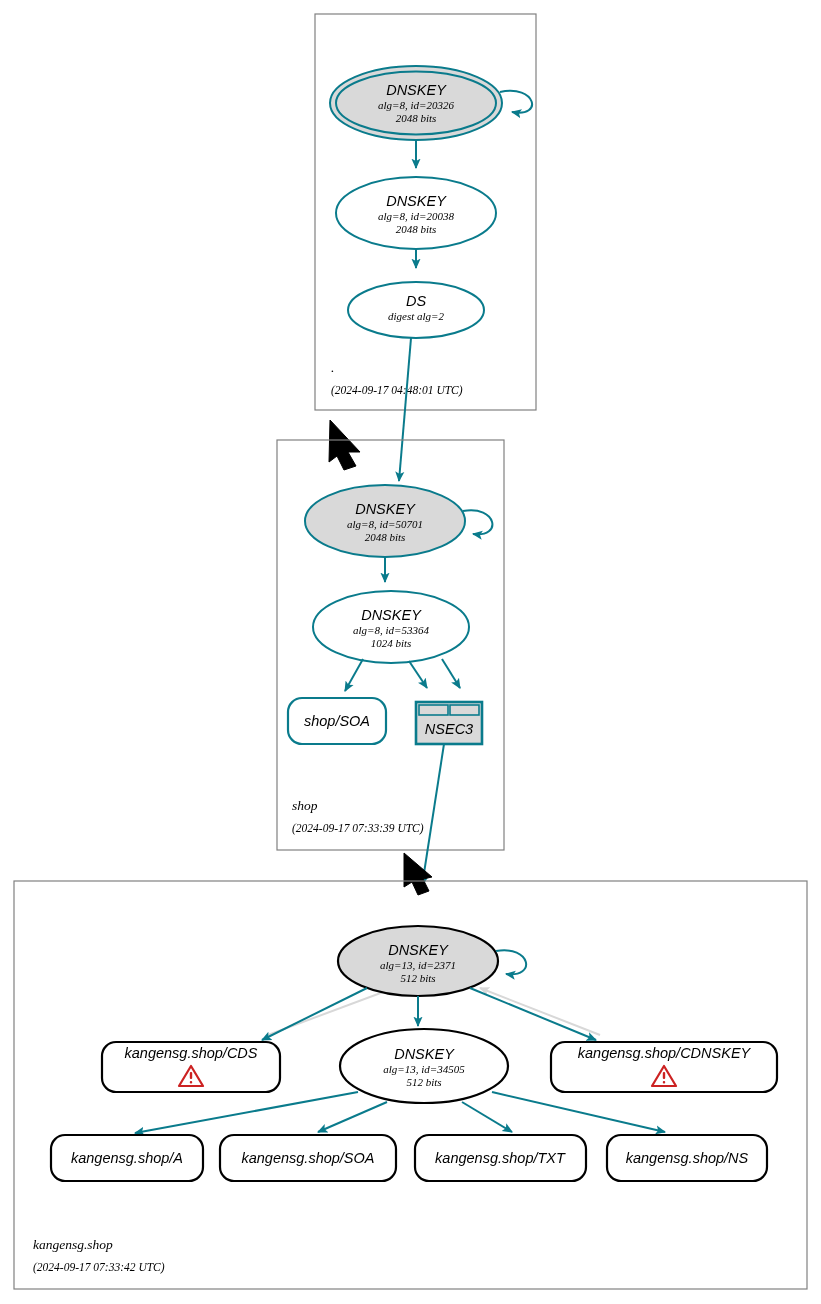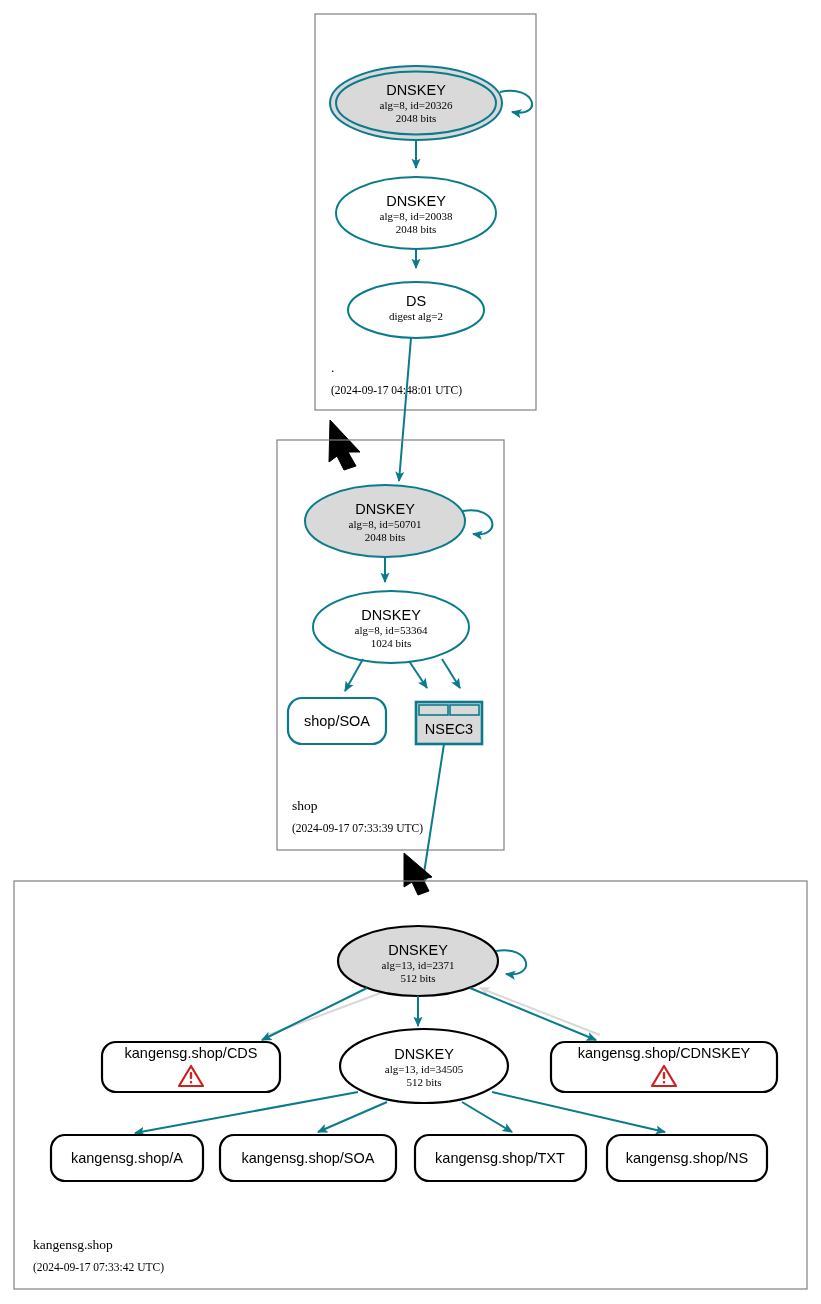--- a/index.html
+++ b/index.html
@@ -1,18 +1,18 @@
 <!DOCTYPE html>
 <html><head>
 <meta charset="utf-8">
 <style>
   html,body{margin:0;padding:0;background:#ffffff;}
   body{width:821px;height:1304px;position:relative;overflow:hidden;
        font-family:"Liberation Sans",sans-serif;}
-  #stage{position:absolute;left:0;top:0;width:821px;height:1088px;}
+  #stage{position:absolute;left:0;top:0;width:821px;height:1088px;font-style:italic;}
   svg#graph{position:absolute;left:0;top:0;width:821px;height:1304px;display:block;}
   .cluster-rect{fill:none;stroke:#808080;stroke-width:1.2;}
   .node-ellipse-teal{fill:#ffffff;stroke:#0a7b8c;stroke-width:2;}
   .node-ellipse-teal-gray{fill:#d9d9d9;stroke:#0a7b8c;stroke-width:2;}
   .node-ellipse-black{fill:#ffffff;stroke:#000000;stroke-width:2.2;}
   .node-ellipse-black-gray{fill:#d9d9d9;stroke:#000000;stroke-width:2.2;}
   .rr-box-teal{fill:#ffffff;stroke:#0a7b8c;stroke-width:2.2;}
   .rr-box-black{fill:#ffffff;stroke:#000000;stroke-width:2.2;}
   .nsec-outer{fill:#d9d9d9;stroke:#0a7b8c;stroke-width:2.6;}
   .nsec-cell{fill:#d9d9d9;stroke:#0a7b8c;stroke-width:1.6;}

